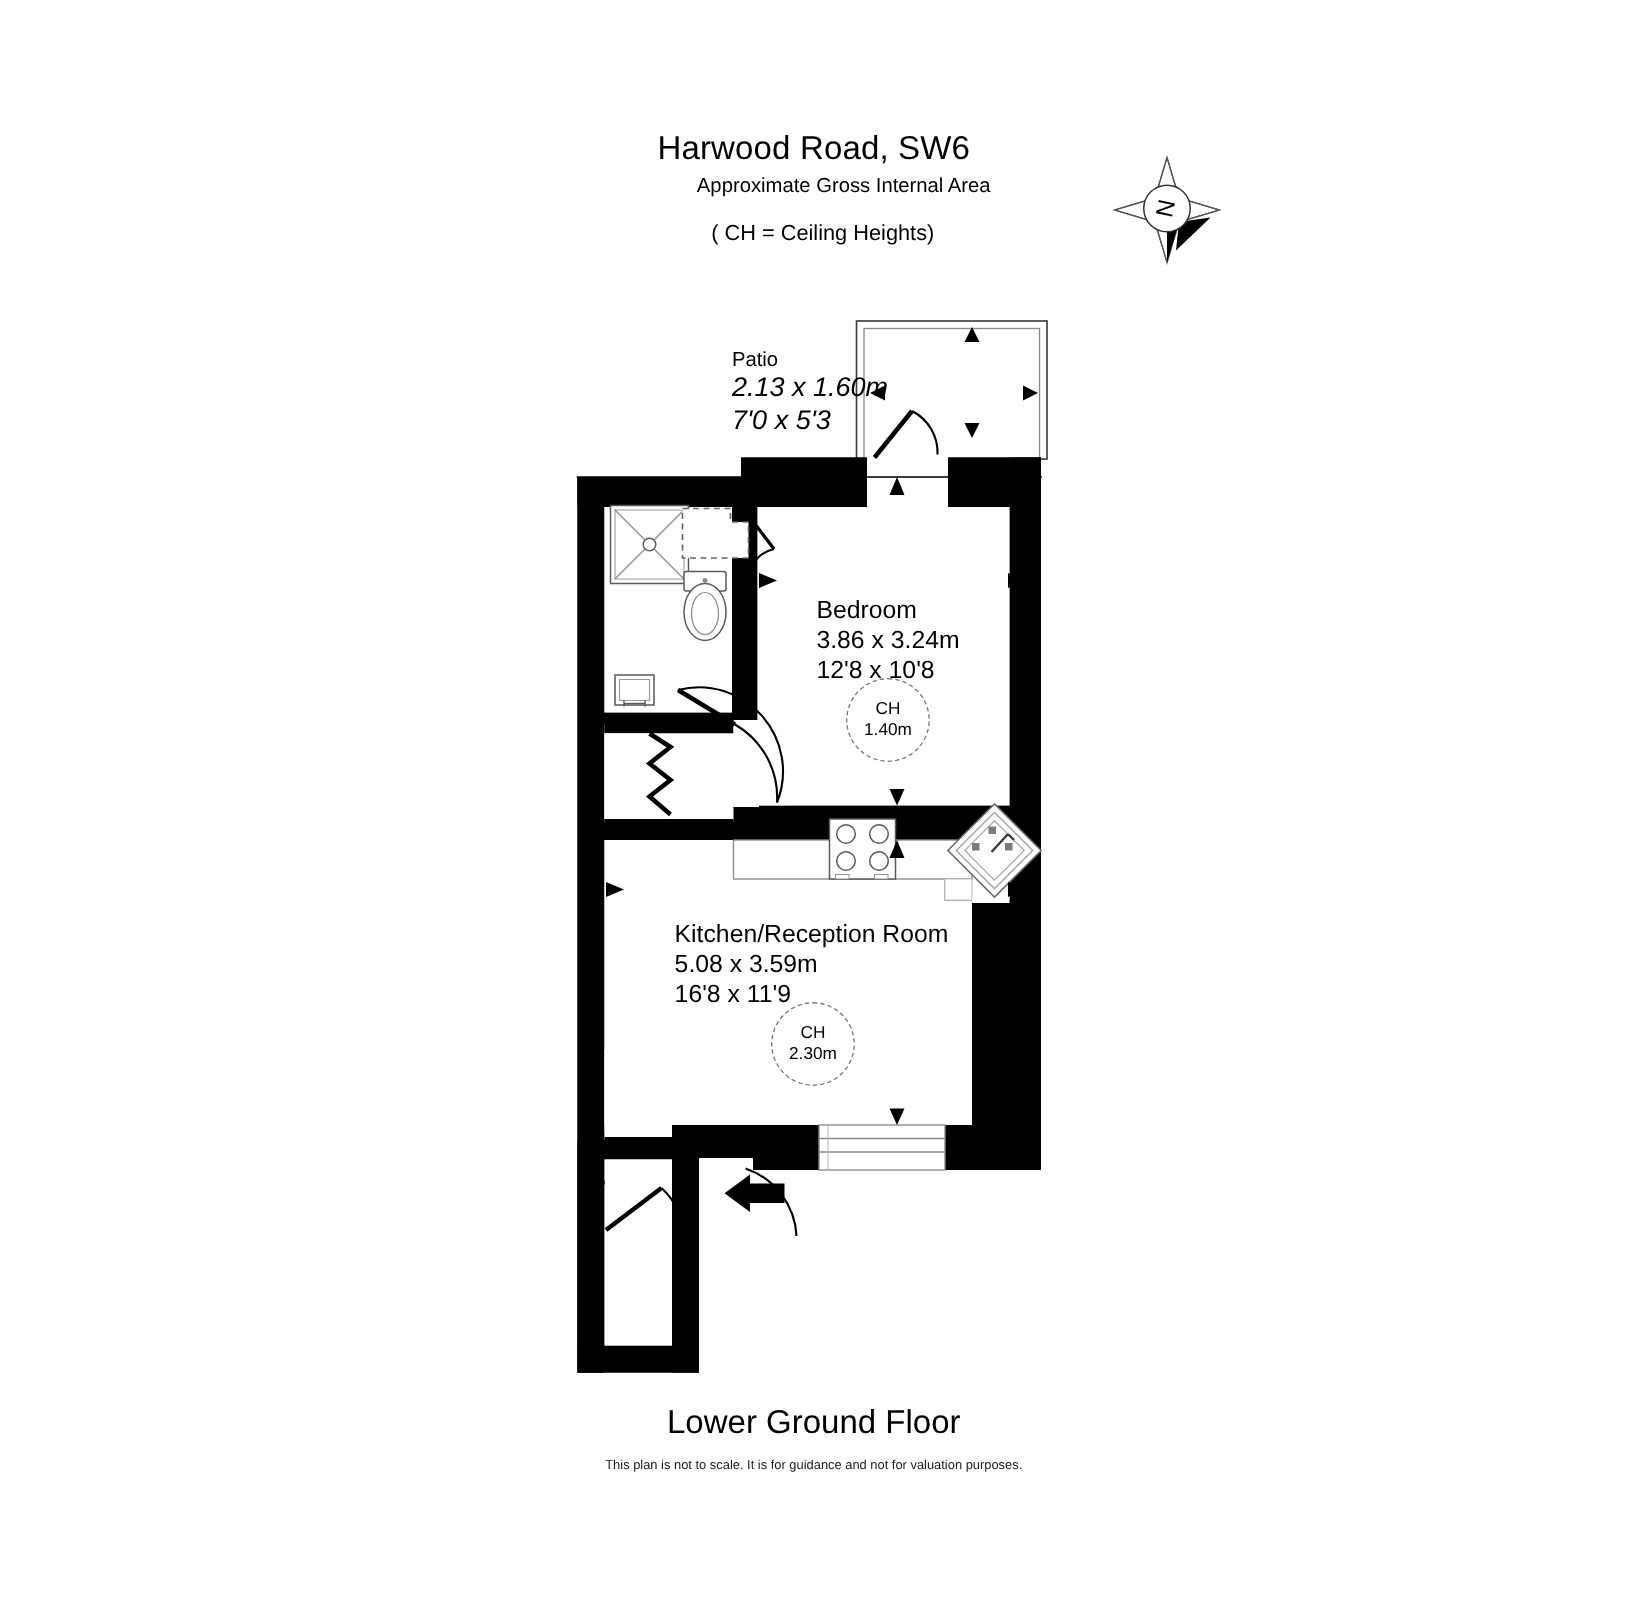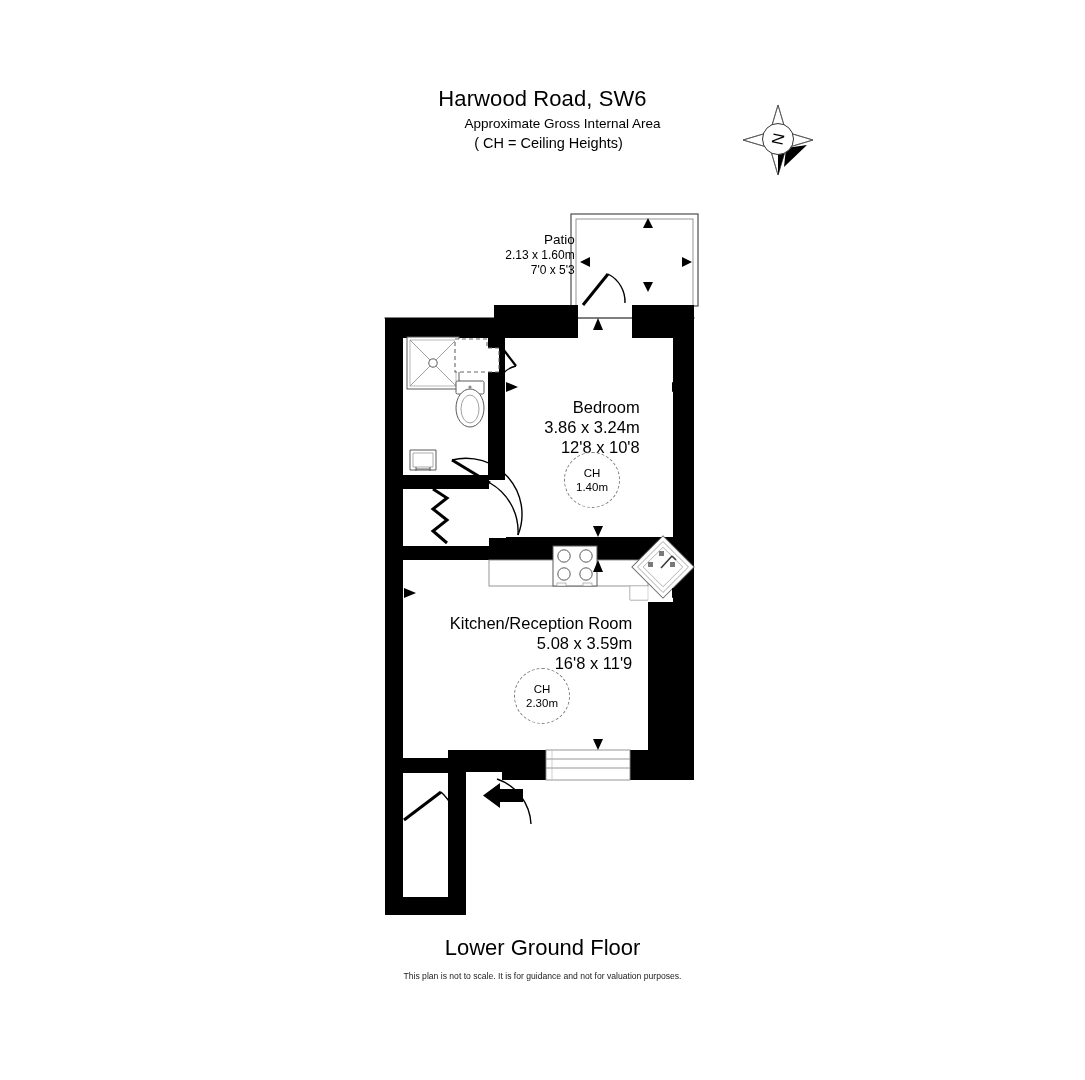--- a/index.html
+++ b/index.html
@@ -32,21 +32,21 @@
     text-align: center;
     line-height: 1.0;
   }
   .title {
     font-size: 22px;
     letter-spacing: 0.1px;
     margin-bottom: 7px;
   }
   .subtitle {
     font-size: 13.5px;
-    margin-bottom: 5px;
+    margin-bottom: 18px;
     padding-left: 40px;
   }
   .area {
     font-size: 21px;
     margin-bottom: 6px;
   }
   .chnote {
     font-size: 14.5px;
     padding-left: 12px;
   }
@@ -87,28 +87,28 @@
     position: absolute;
     left: 0;
     top: 0;
     width: 1085px;
     height: 1080px;
   }
 
   
   .room-label {
     position: absolute;
-    text-align: right;
+    text-align: left;
     line-height: 1.22;
     white-space: nowrap;
   }
   .room-label .rname { font-size: 16.5px; }
   .room-label .rdim  { font-size: 16.5px; }
   .room-label.small .rname { font-size: 13.5px; }
-  .room-label.small .rdim  { font-size: 12px; }
+  .room-label.small .rdim  { font-size: 18px; font-style: italic; }
 
   .ch-bubble {
     position: absolute;
     width: 56px;
     height: 56px;
     border: 1.2px dashed #7a7a7a;
     border-radius: 50%;
     display: flex;
     flex-direction: column;
     align-items: center;

